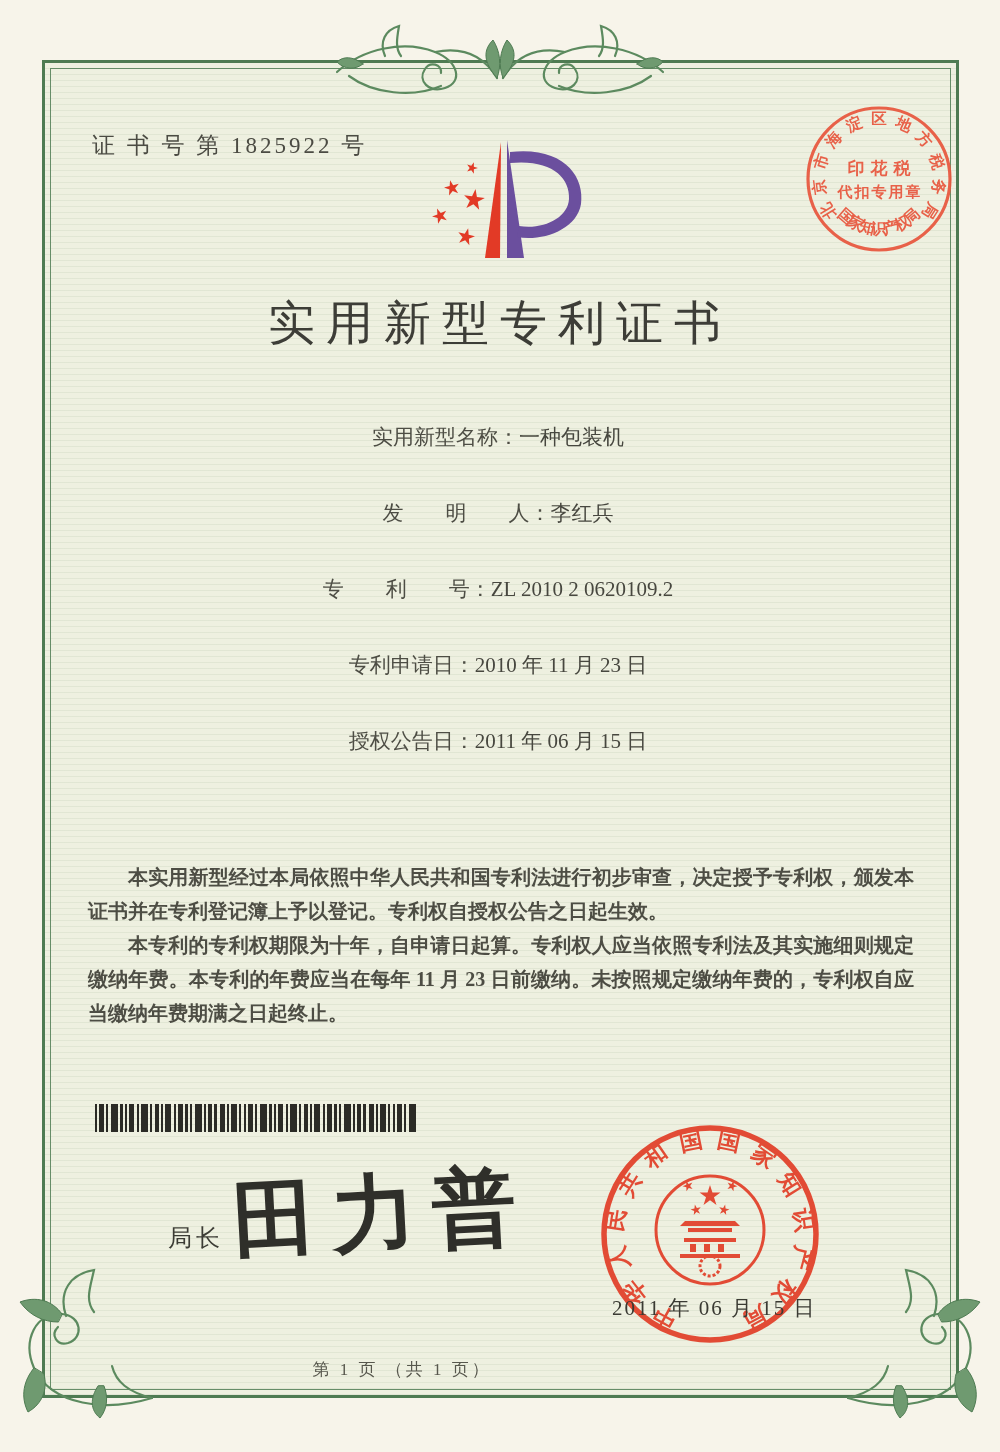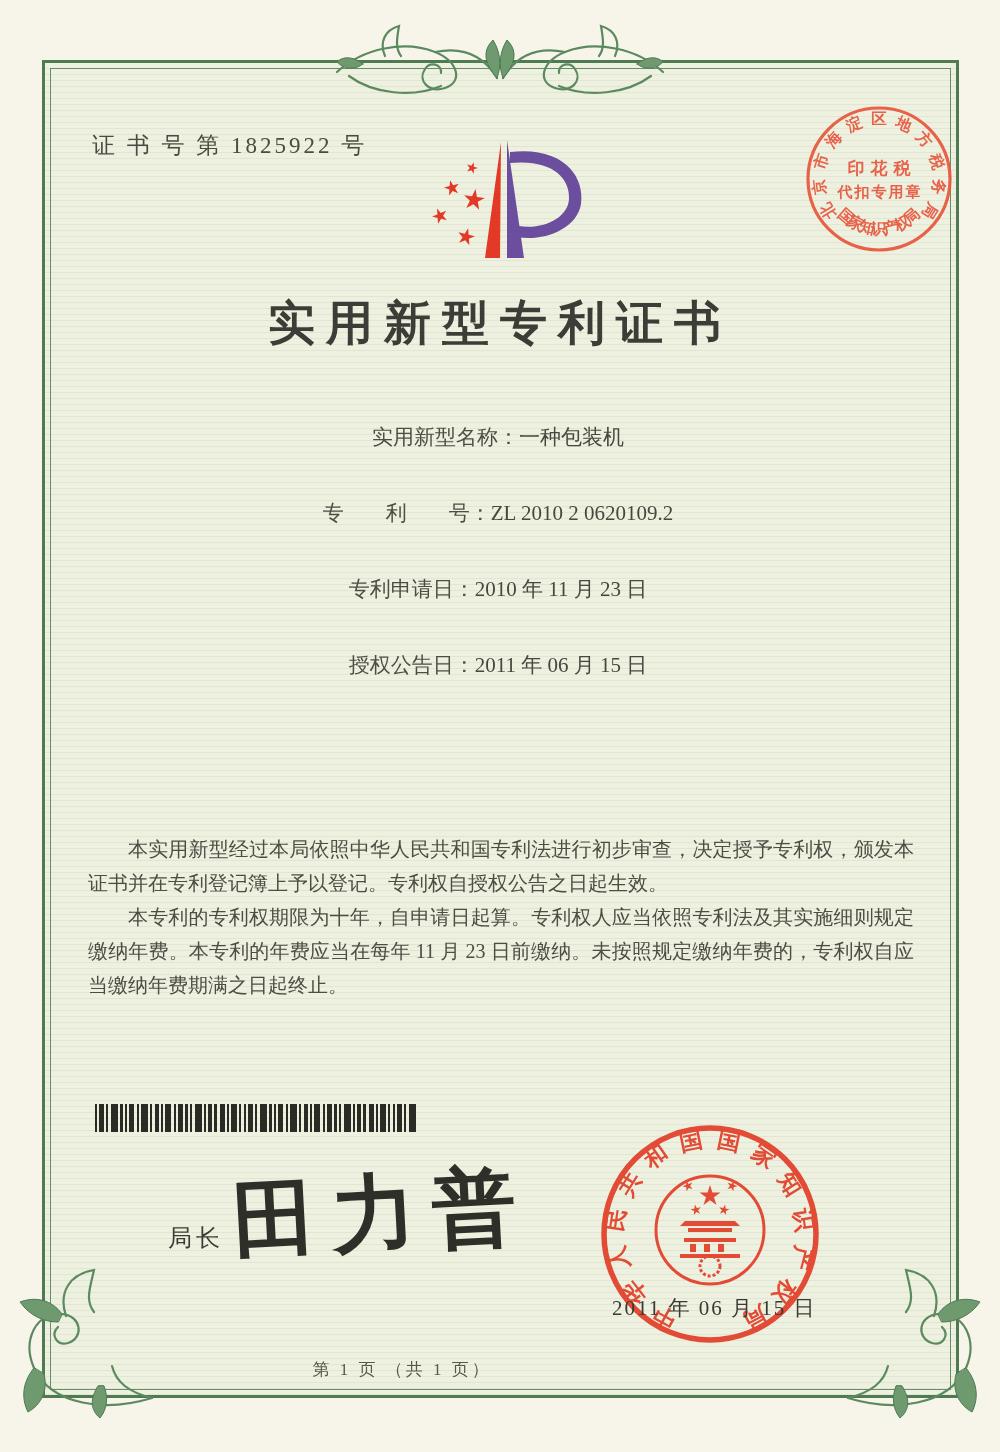--- a/index.html
+++ b/index.html
@@ -25,21 +25,21 @@
     border:1px solid rgba(78,123,82,0.85);
   }
   
   .cert-no{
     position:absolute;left:92px;top:130px;
     font-size:23px;letter-spacing:3px;color:#4b4b43;
   }
   .logo{position:absolute;left:413px;top:138px;}
   .page-title{
     position:absolute;left:0;top:292px;width:1000px;text-align:center;
-    font-size:47px;font-weight:bold;letter-spacing:11px;color:#3d3d37;
+    font-size:47px;font-weight:normal;letter-spacing:11px;color:#3d3d37;
   }
   
   .tax-stamp{position:absolute;left:804px;top:104px;opacity:.93;}
   .tax-stamp text{fill:#e8573e;font-weight:bold;}
   .tax-ring text{font-size:15.5px;text-anchor:middle;}
   .tax-center1{font-size:17px;text-anchor:middle;letter-spacing:6px;}
   .tax-center2{font-size:15px;text-anchor:middle;letter-spacing:2px;}
 
   .big-seal{position:absolute;left:598px;top:1122px;opacity:.95;}
   .big-seal text{fill:#e2432c;font-weight:bold;}
@@ -47,21 +47,21 @@
   .seal-date{
     position:absolute;left:612px;top:1294px;width:230px;
     font-size:21px;letter-spacing:2px;color:#3a3a33;z-index:6;
   }
   
   .fields{position:absolute;left:108px;top:424px;width:780px;}
   .field-row{height:27px;line-height:27px;margin-bottom:49px;font-size:21px;white-space:nowrap;text-align:center;}
   .field-label{color:#4d4d44;}
   .field-value{color:#47473f;}
   
-  .paragraphs{position:absolute;left:88px;top:832px;width:826px;}
+  .paragraphs{position:absolute;left:88px;top:860px;width:826px;font-weight:bold;}
   .paragraphs p{
     margin:0;font-size:20px;line-height:34px;text-align:justify;
     text-indent:2em;color:#4d4d44;
   }
   
   .barcode{position:absolute;left:95px;top:1104px;}
   
   .sig-role{position:absolute;left:168px;top:1222px;font-size:24px;letter-spacing:4px;color:#3c3c35;}
   .sig-name{
     position:absolute;left:232px;top:1168px;width:300px;
@@ -163,20 +163,23 @@
       <text x="100.3" y="123.9" transform="rotate(-27.3 100.3 123.9)">权</text>
       <text x="111.1" y="116.5" transform="rotate(-41.0 111.1 116.5)">局</text>
     </g>
 </svg>
 
 <div class="page-title">实用新型专利证书</div>
 
 <div class="fields">
   <div class="field-row">
     <span class="field-label">实用新型名称：</span><span class="field-value">一种包装机</span>
+  </div>
+  <div class="field-row">
+    <span class="field-label">发　　明　　人：</span><span class="field-value">李红兵</span>
   </div>
   <div class="field-row">
     <span class="field-label">专　　利　　号：</span><span class="field-value">ZL 2010 2 0620109.2</span>
   </div>
   <div class="field-row">
     <span class="field-label">专利申请日：</span><span class="field-value">2010 年 11 月 23 日</span>
   </div>
   <div class="field-row">
     <span class="field-label">授权公告日：</span><span class="field-value">2011 年 06 月 15 日</span>
   </div>

